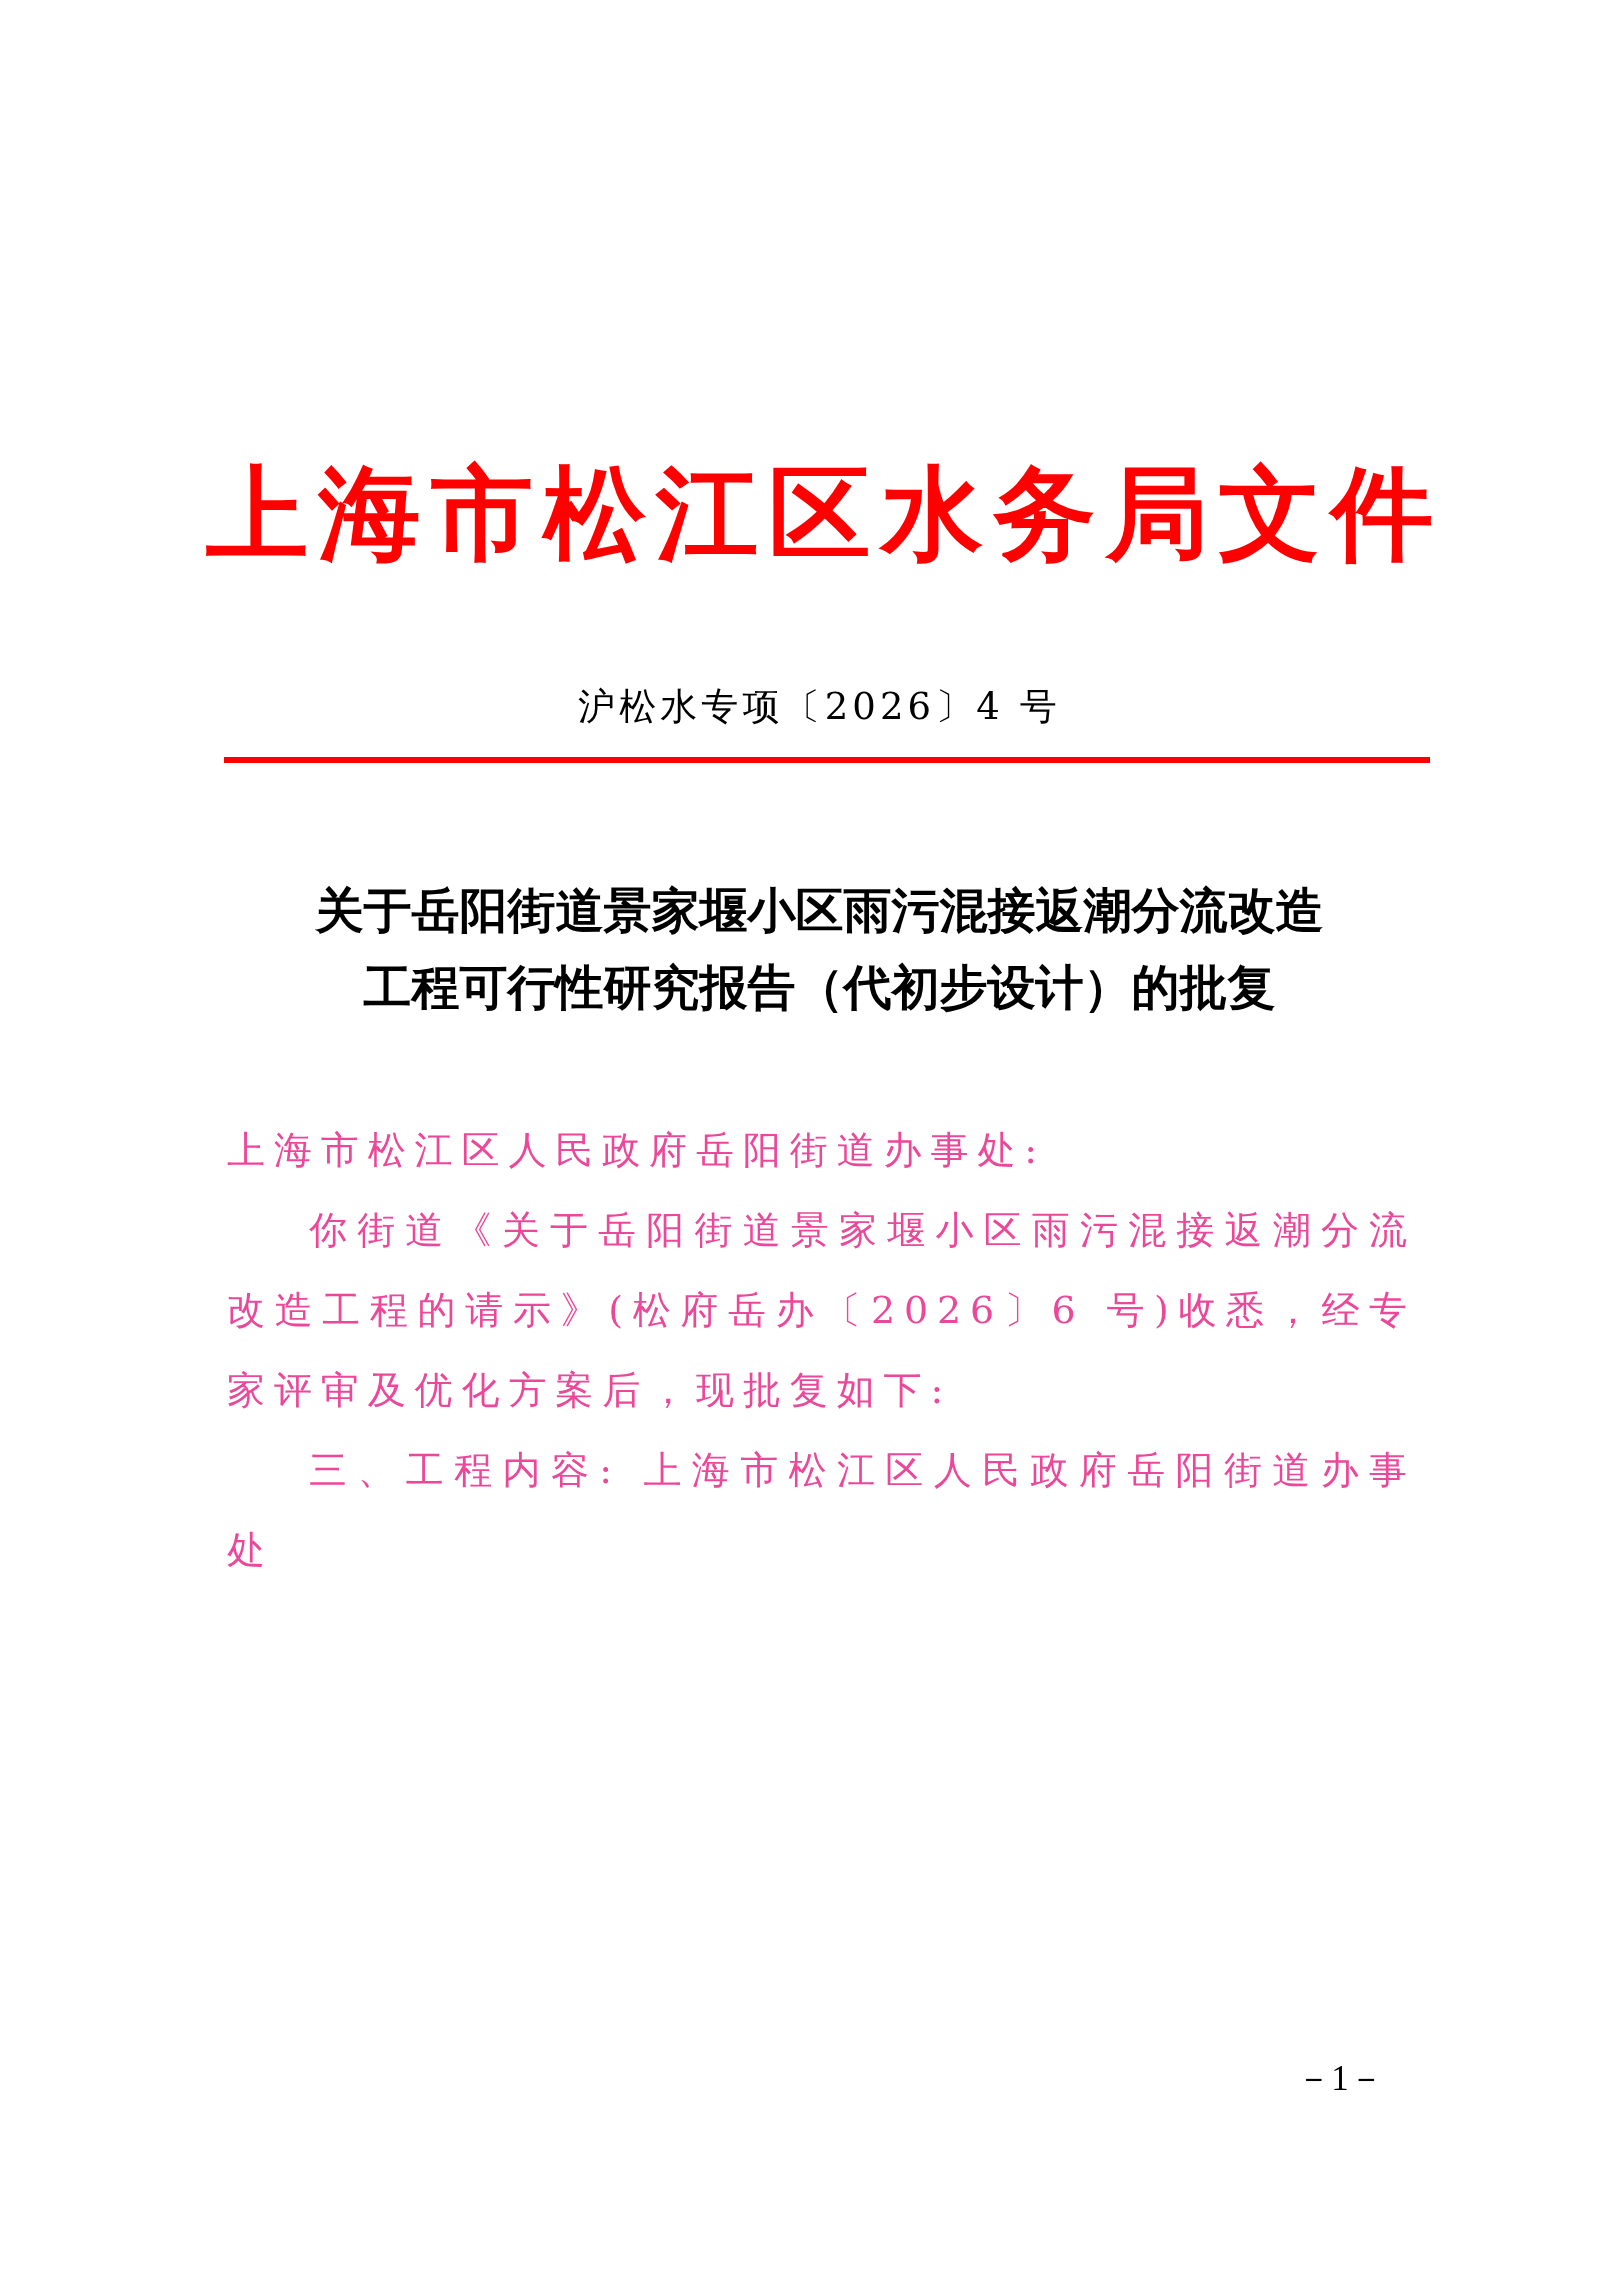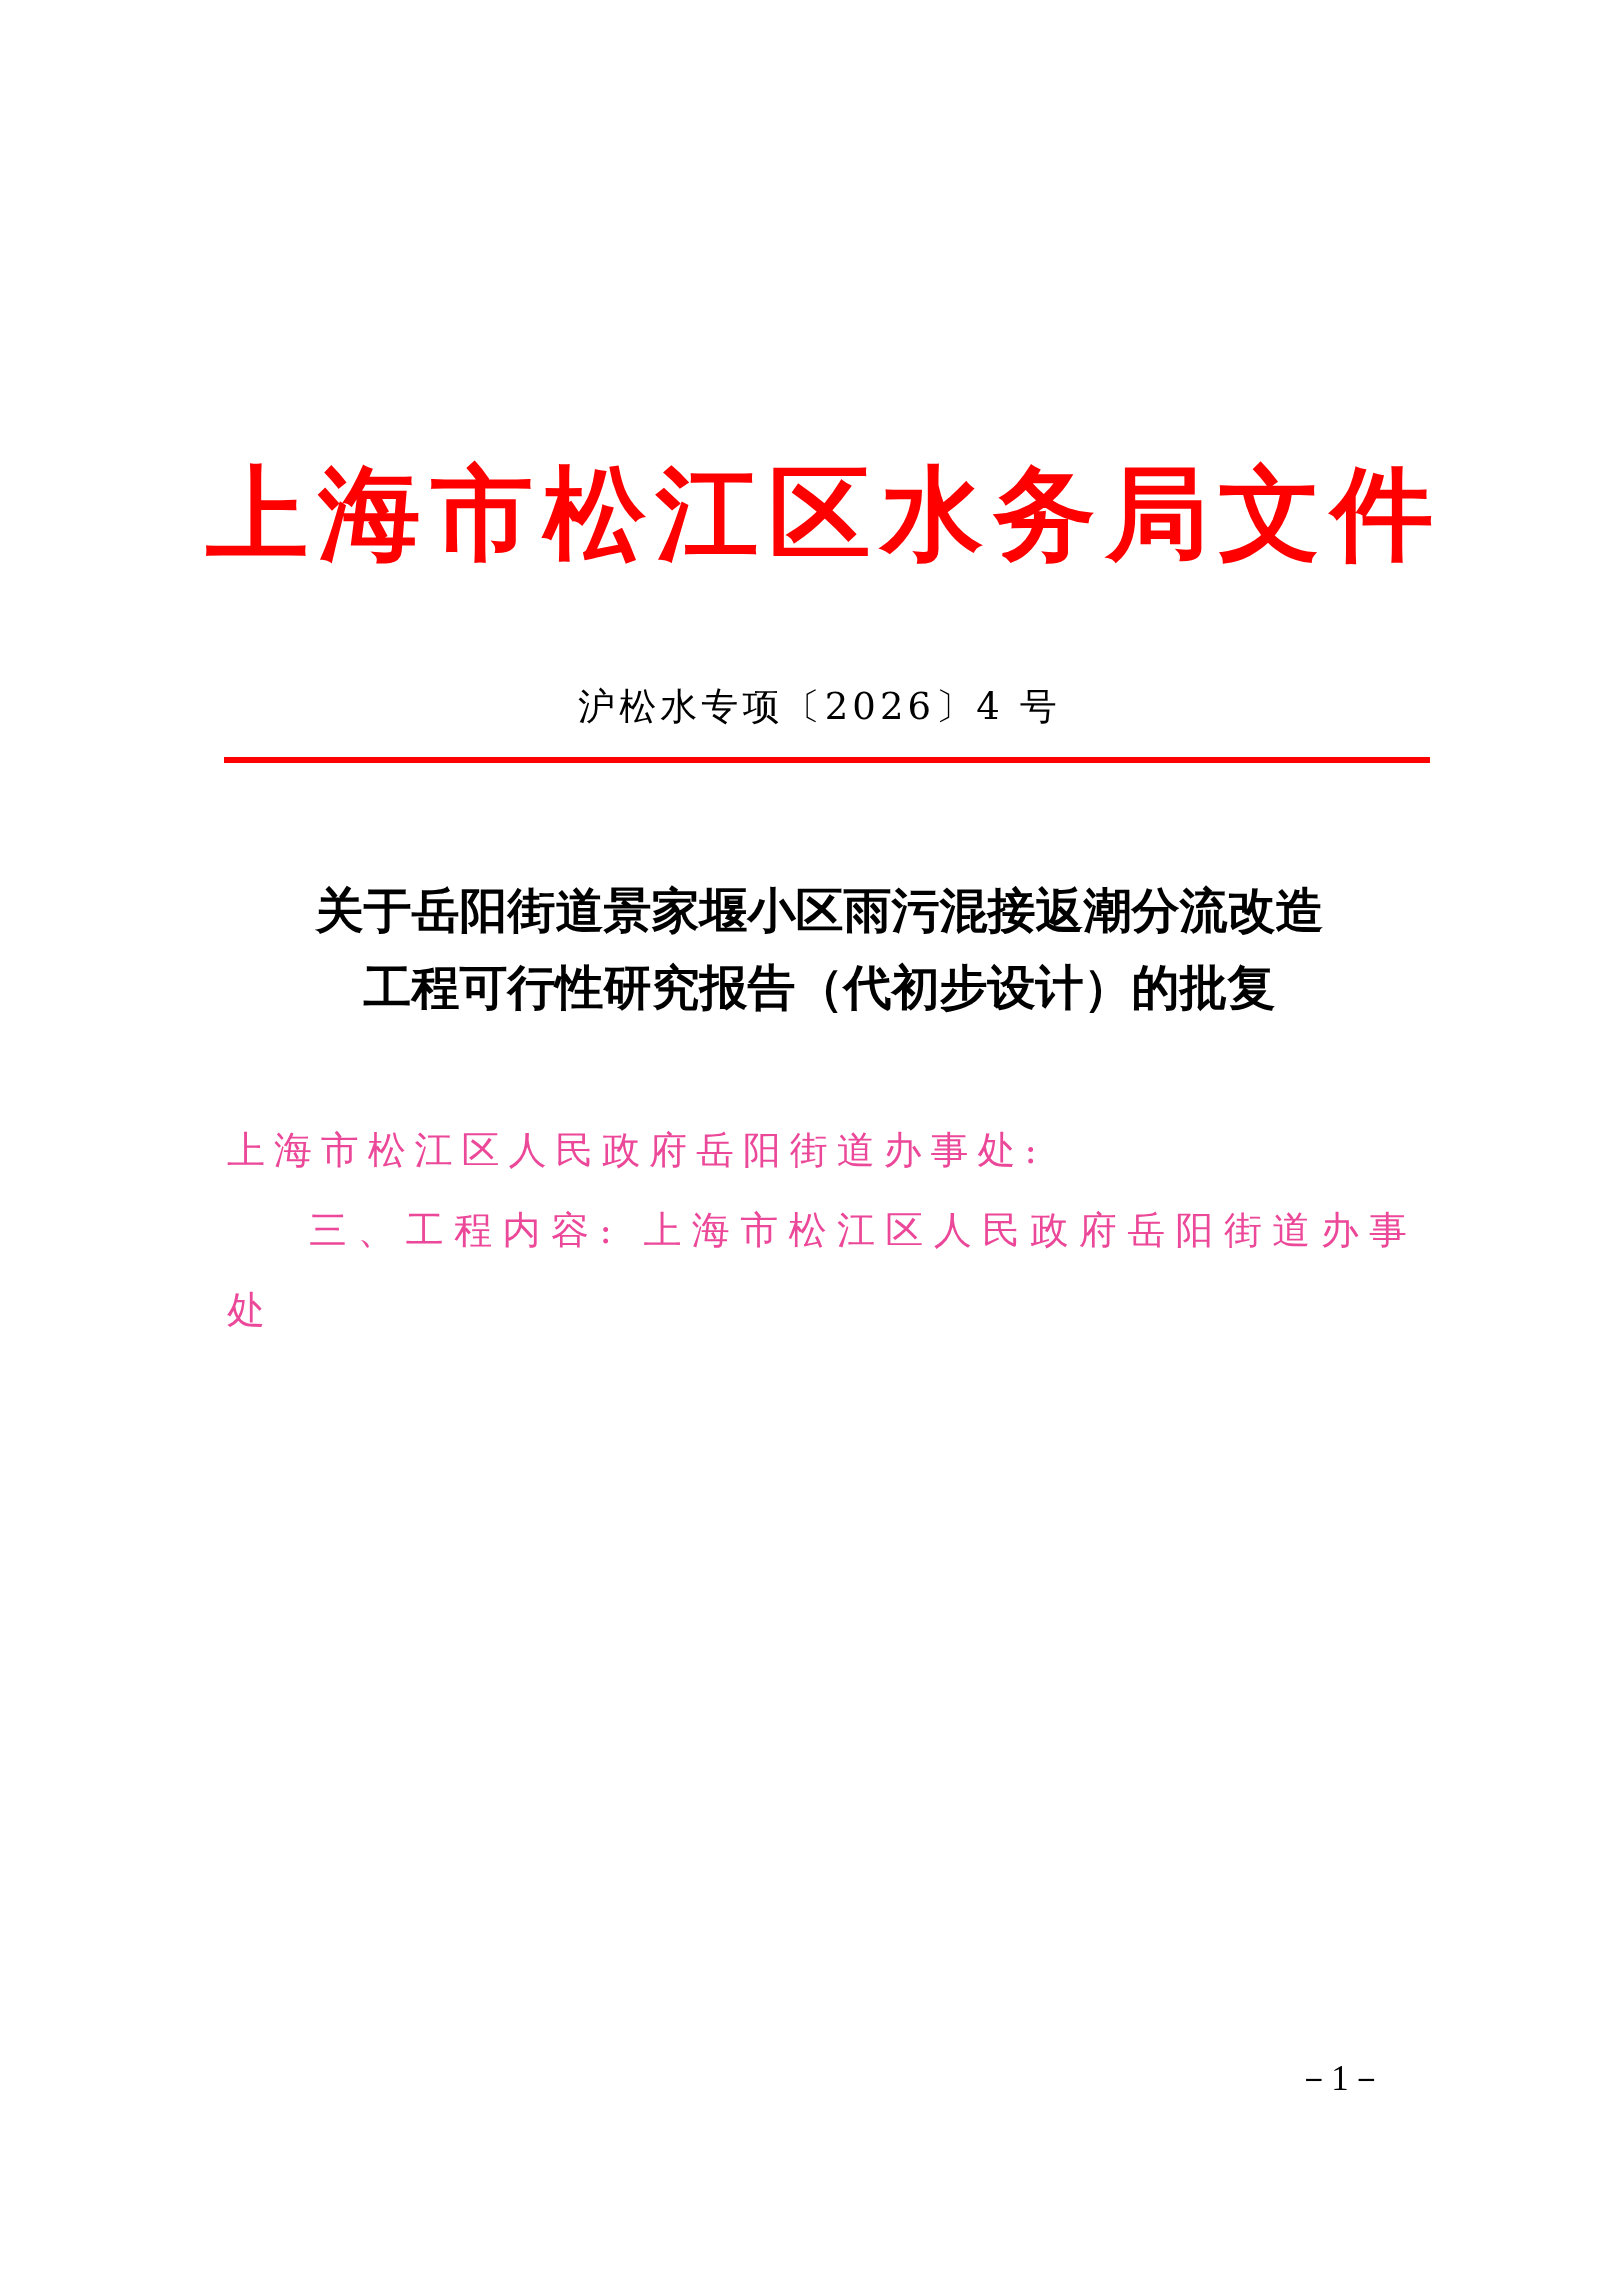--- a/index.html
+++ b/index.html
@@ -122,19 +122,20 @@
 
   <div class="red-rule"></div>
 
   <div class="title">
     <span class="title-line">关于岳阳街道景家堰小区雨污混接返潮分流改造</span>
     <span class="title-line">工程可行性研究报告（代初步设计）的批复</span>
   </div>
 
   <div class="body">
     <p class="para salutation">上海市松江区人民政府岳阳街道办事处:</p>
+    <p class="para indent">你街道《关于岳阳街道景家堰小区雨污混接返潮分流改造工程的请示》(松府岳办〔2026〕6 号)收悉，经专家评审及优化方案后，现批复如下:</p>
     <p class="para indent">三、工程内容: 上海市松江区人民政府岳阳街道办事处</p>
   </div>
 
   <div class="page-number">－1－</div>
 
 </div>
 
 
 </body></html>

